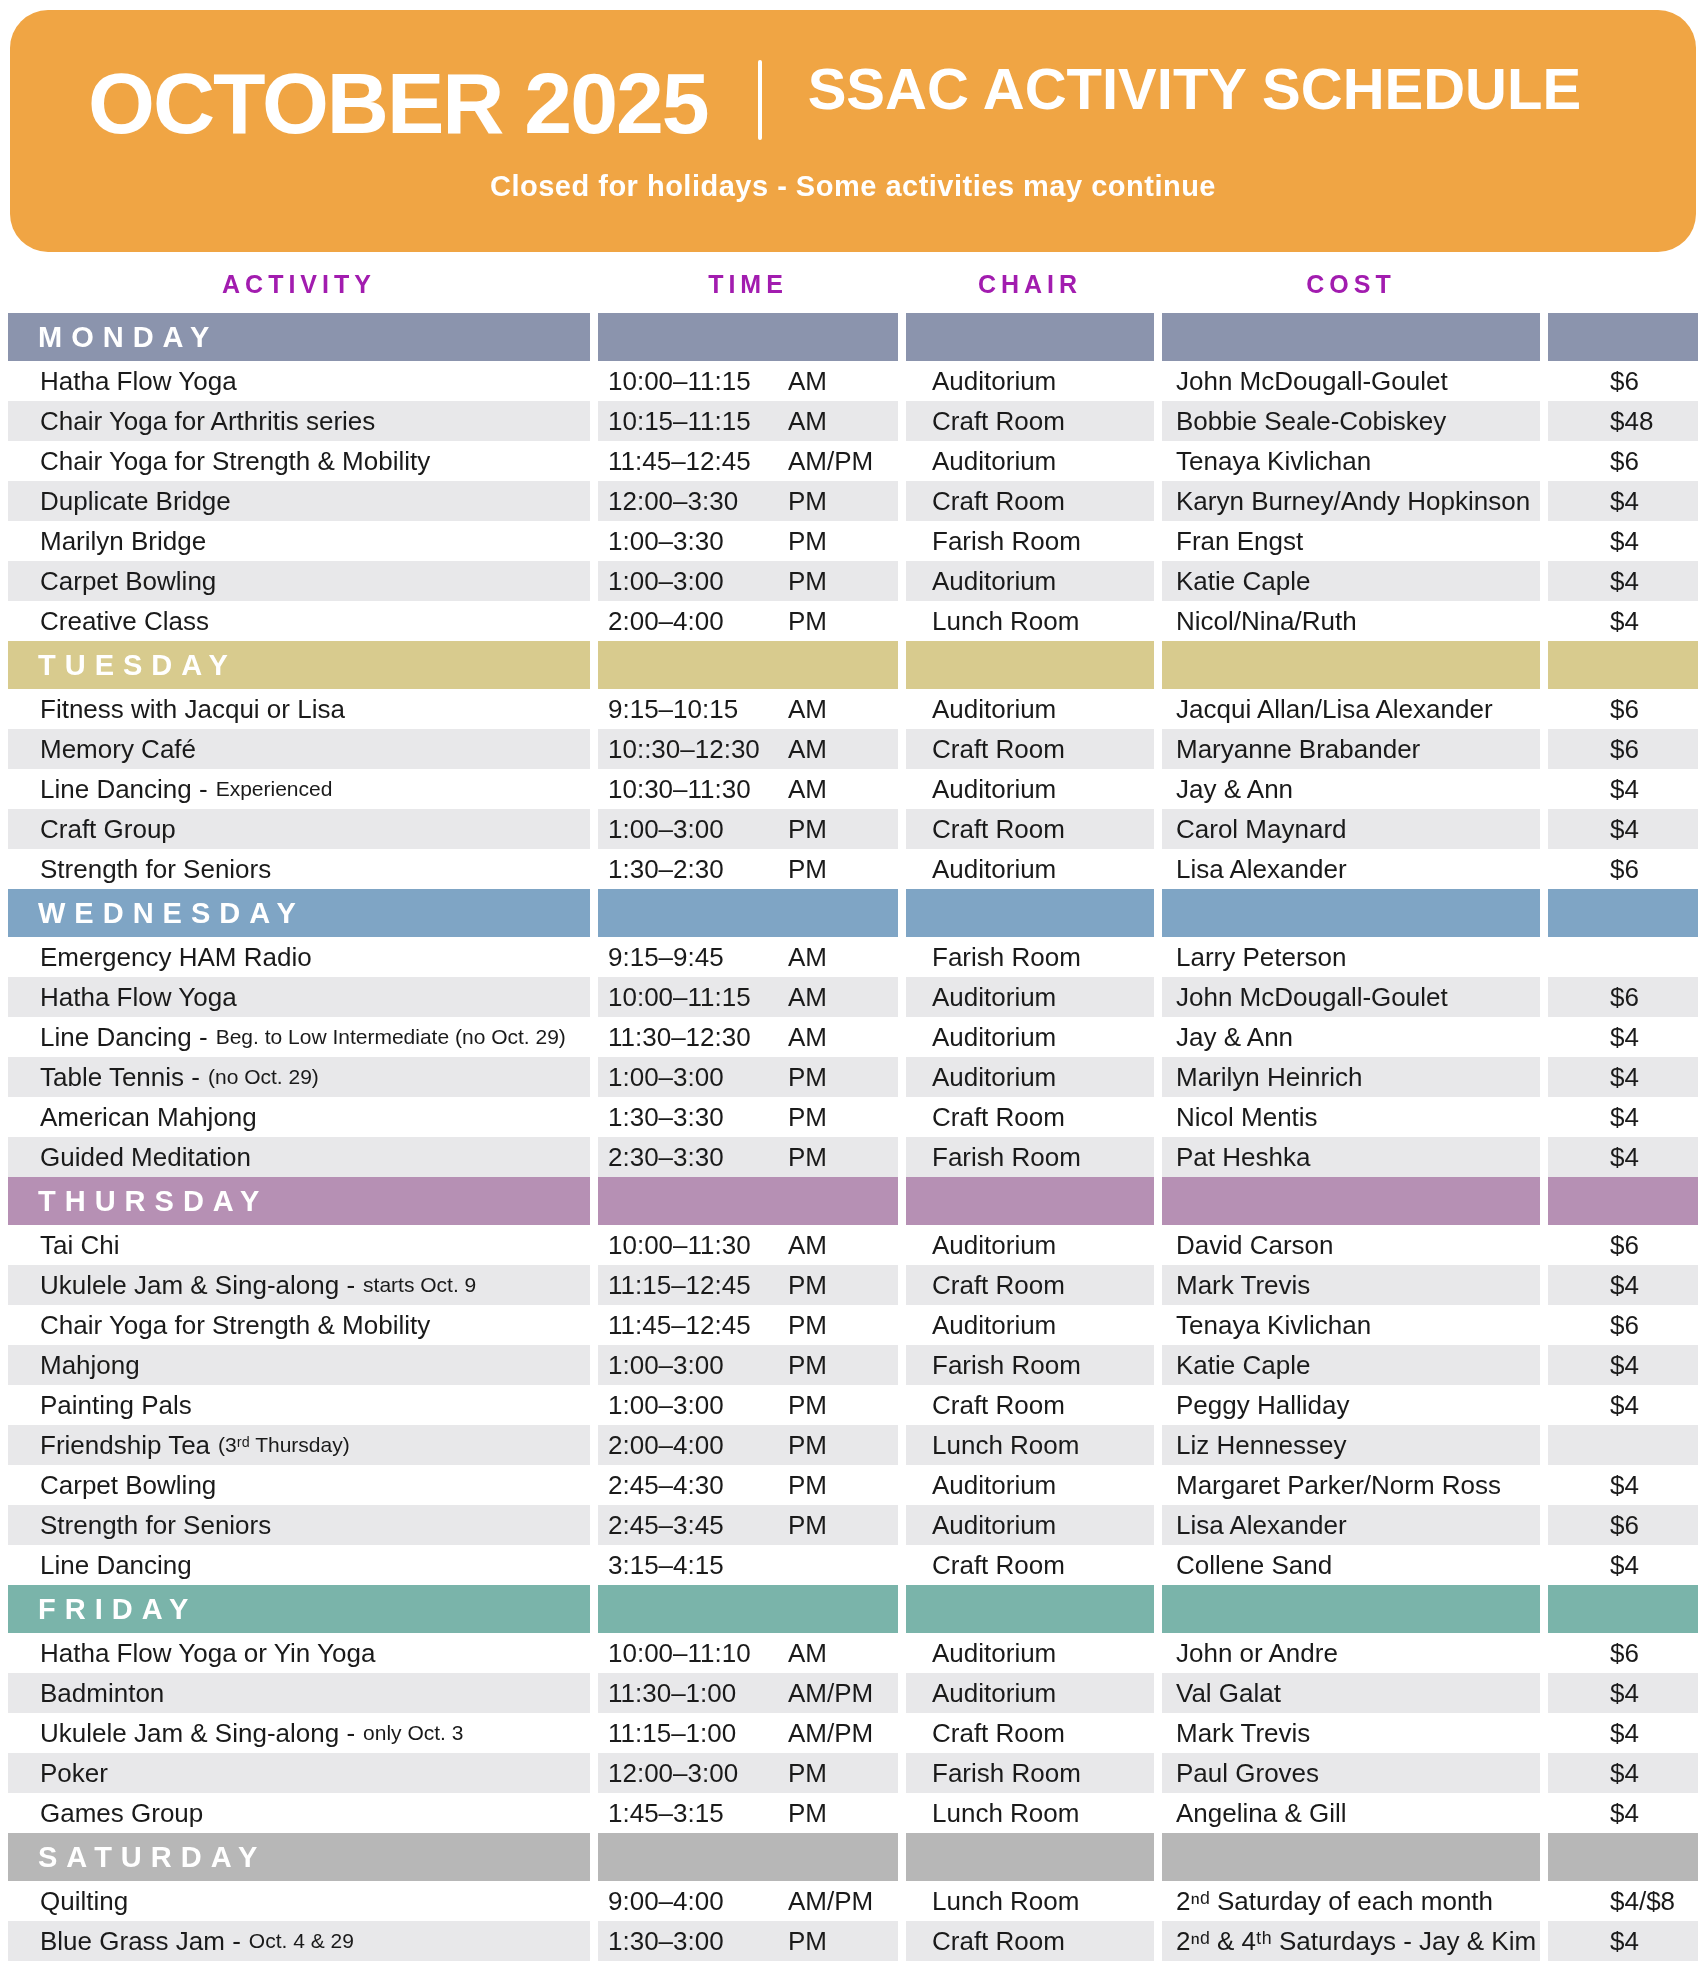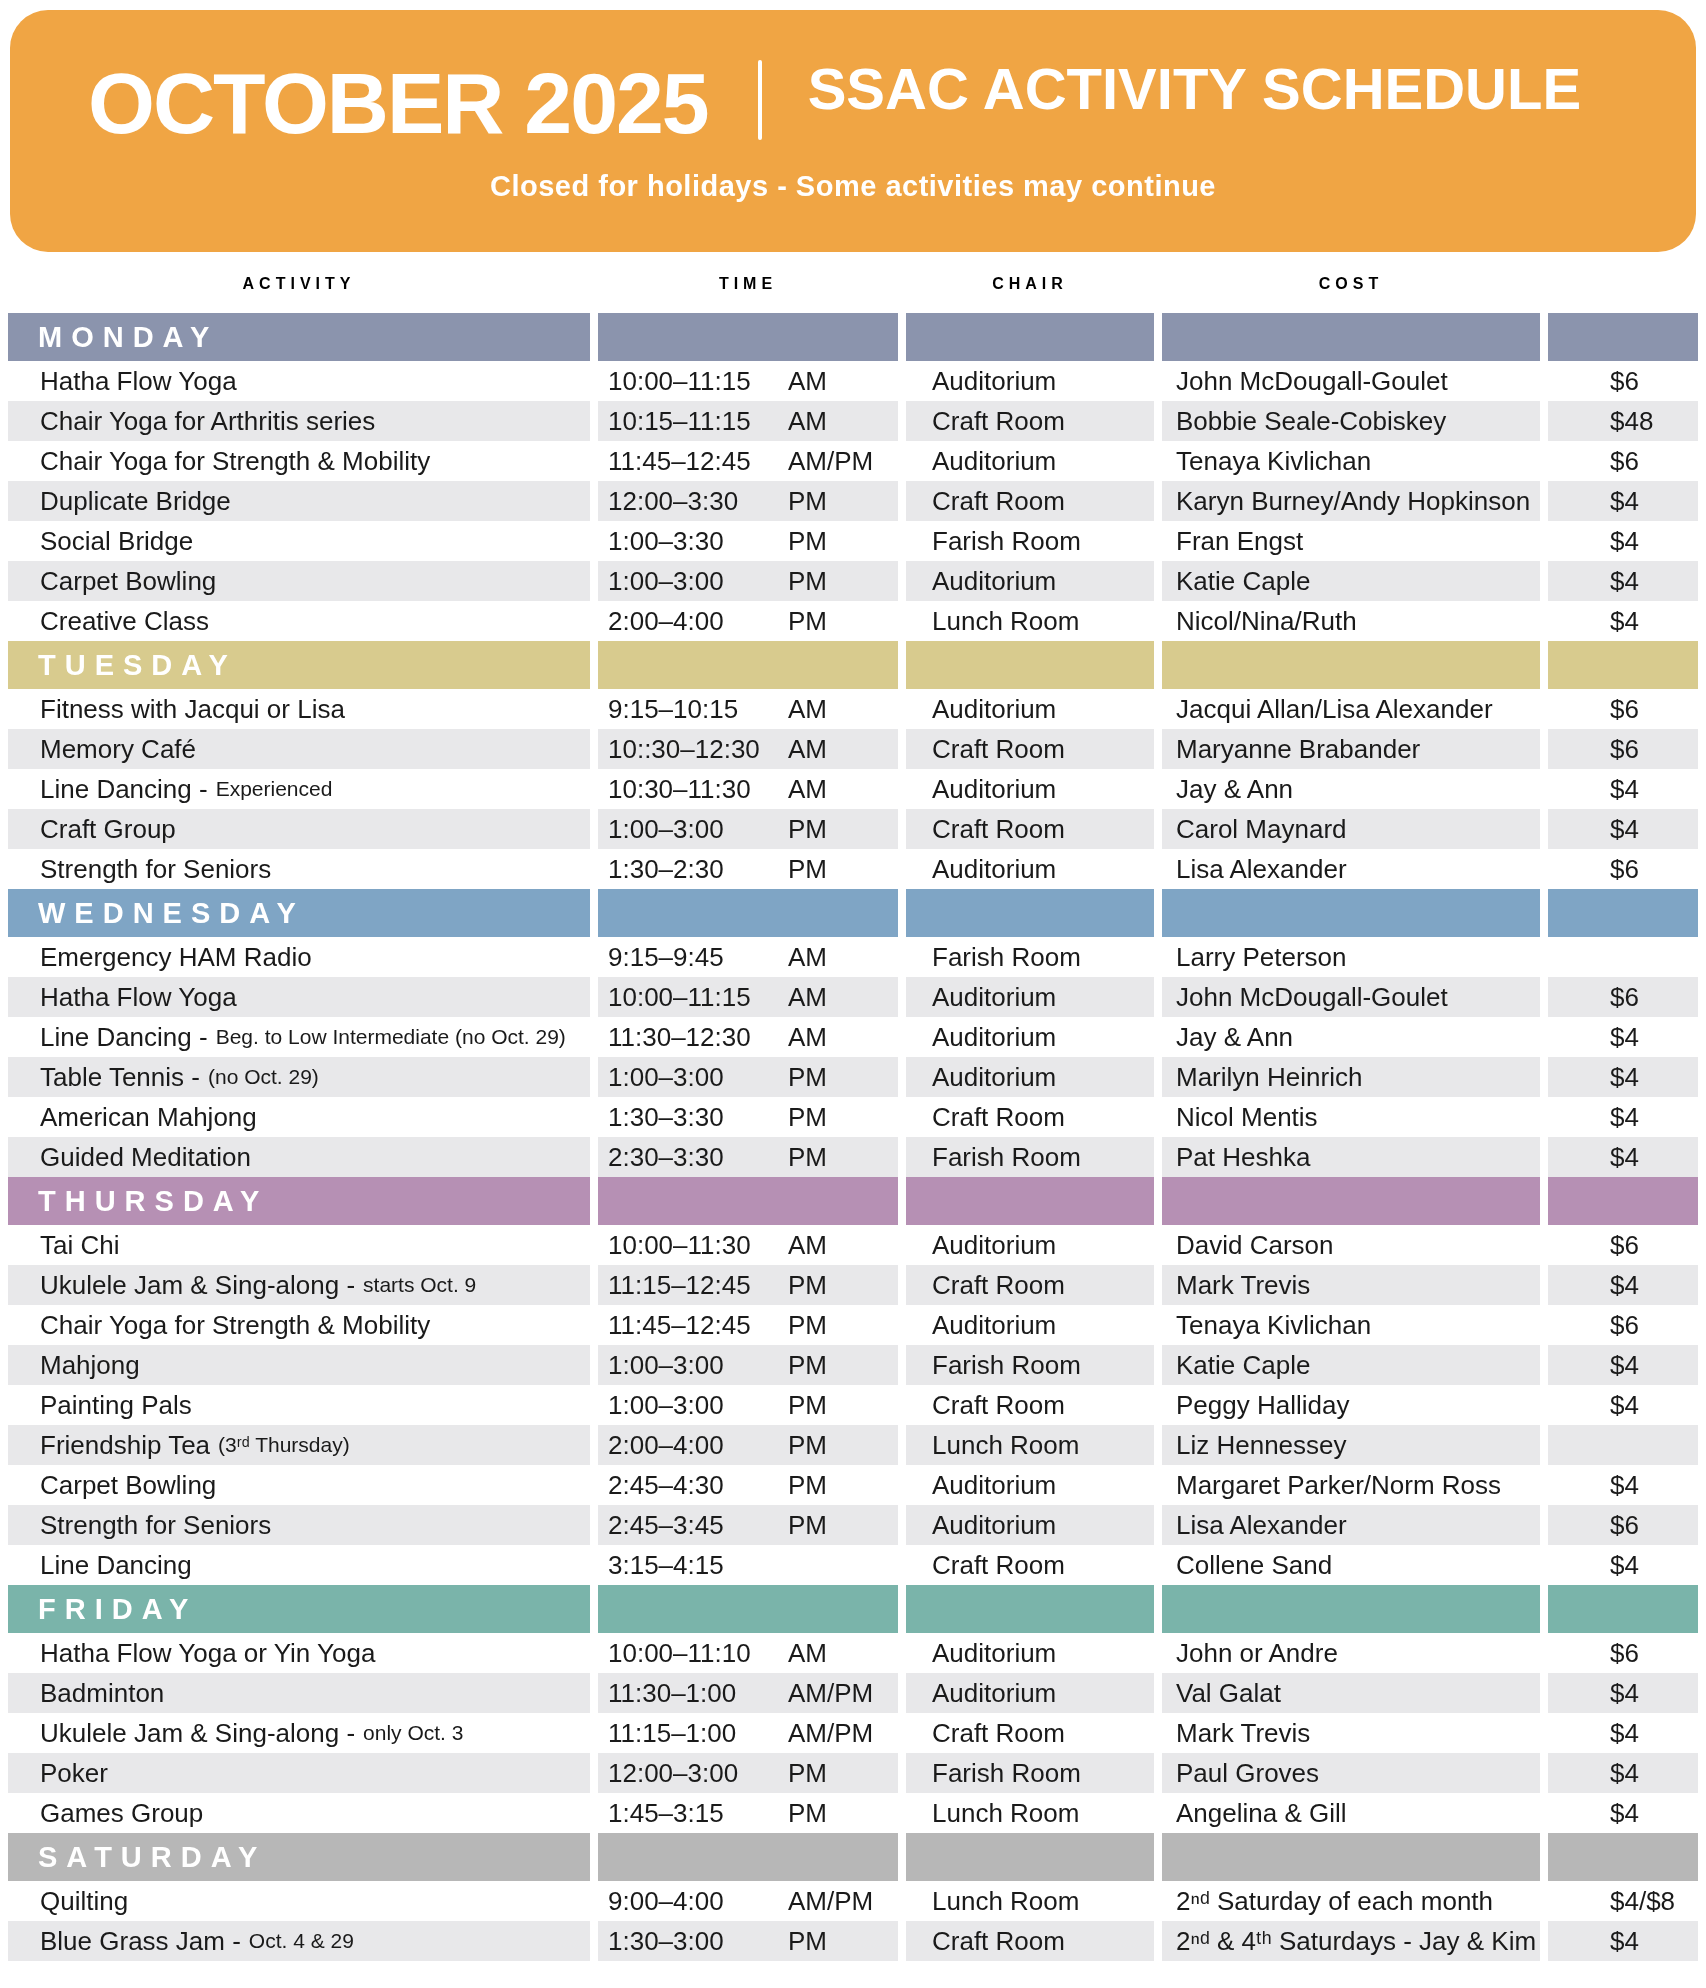--- a/index.html
+++ b/index.html
@@ -31,21 +31,21 @@
   
   .schedule{position:absolute;left:8px;top:255px;width:1690px;}
   .grid-row{
     display:grid;
     grid-template-columns:582px 300px 248px 378px 150px;
     column-gap:8px;
   }
   .colhead{height:58px;}
   .colhead .hcell{
     display:flex;align-items:center;justify-content:center;
-    font-weight:bold;font-size:16px;letter-spacing:5px;color:#000000;background:#ffffff;
+    font-weight:bold;font-size:25px;letter-spacing:5px;color:#a21caf;background:#ffffff;
   }
   .day-bar{height:48px;}
   .day-bar .bar-seg{height:48px;}
   .day-label{
     display:flex;align-items:center;height:48px;padding-left:30px;
     color:#ffffff;font-weight:bold;font-size:29px;letter-spacing:9px;
   }
   .row{height:40px;}
   .day-rows .row:nth-child(even) .cell{background:#e8e8ea;}
   .day-rows .row:nth-child(odd)  .cell{background:#ffffff;}
@@ -146,21 +146,21 @@
       <span class="time-range">12:00–3:30</span>
       <span class="time-ampm">PM</span>
     </div>
     <div class="cell c-room">Craft Room</div>
     <div class="cell c-chair">Karyn Burney/Andy Hopkinson</div>
     <div class="cell c-cost">$4</div>
   </div>
 
   <div class="grid-row row">
     <div class="cell c-activity">
-      <span class="act-main">Social Bridge</span>
+      <span class="act-main">Marilyn Bridge</span>
 
     </div>
     <div class="cell c-time">
       <span class="time-range">1:00–3:30</span>
       <span class="time-ampm">PM</span>
     </div>
     <div class="cell c-room">Farish Room</div>
     <div class="cell c-chair">Fran Engst</div>
     <div class="cell c-cost">$4</div>
   </div>

